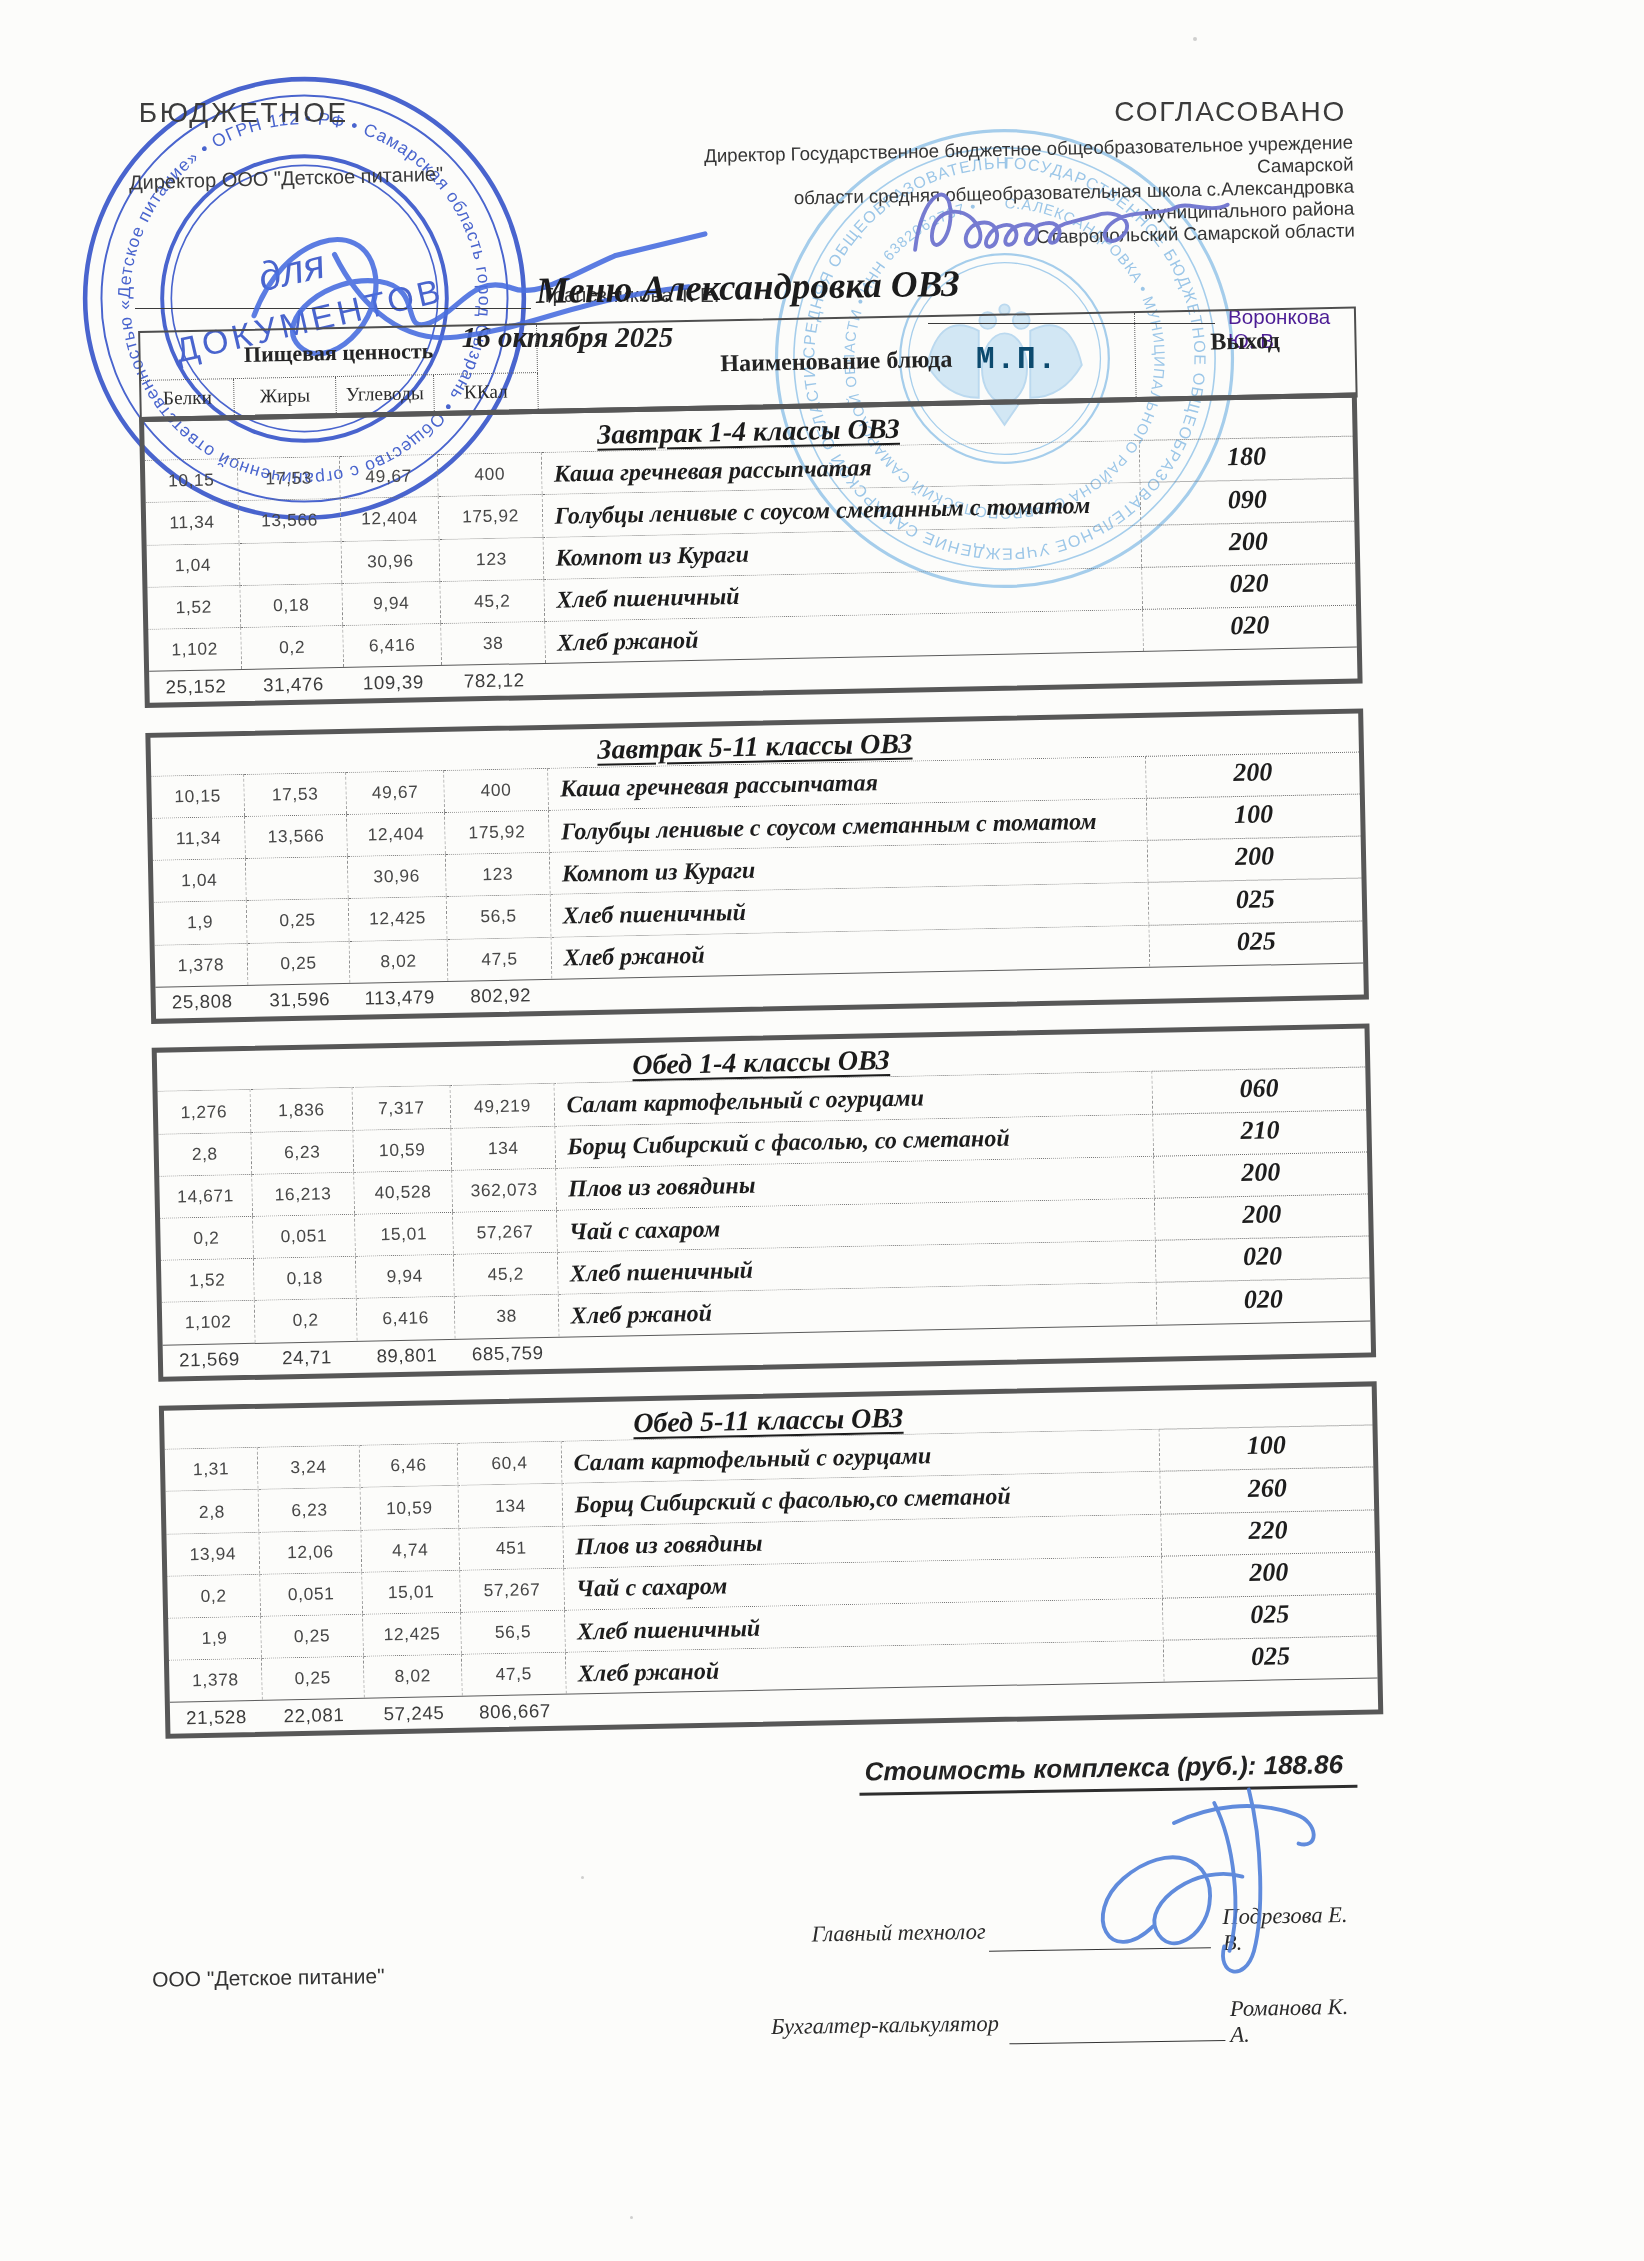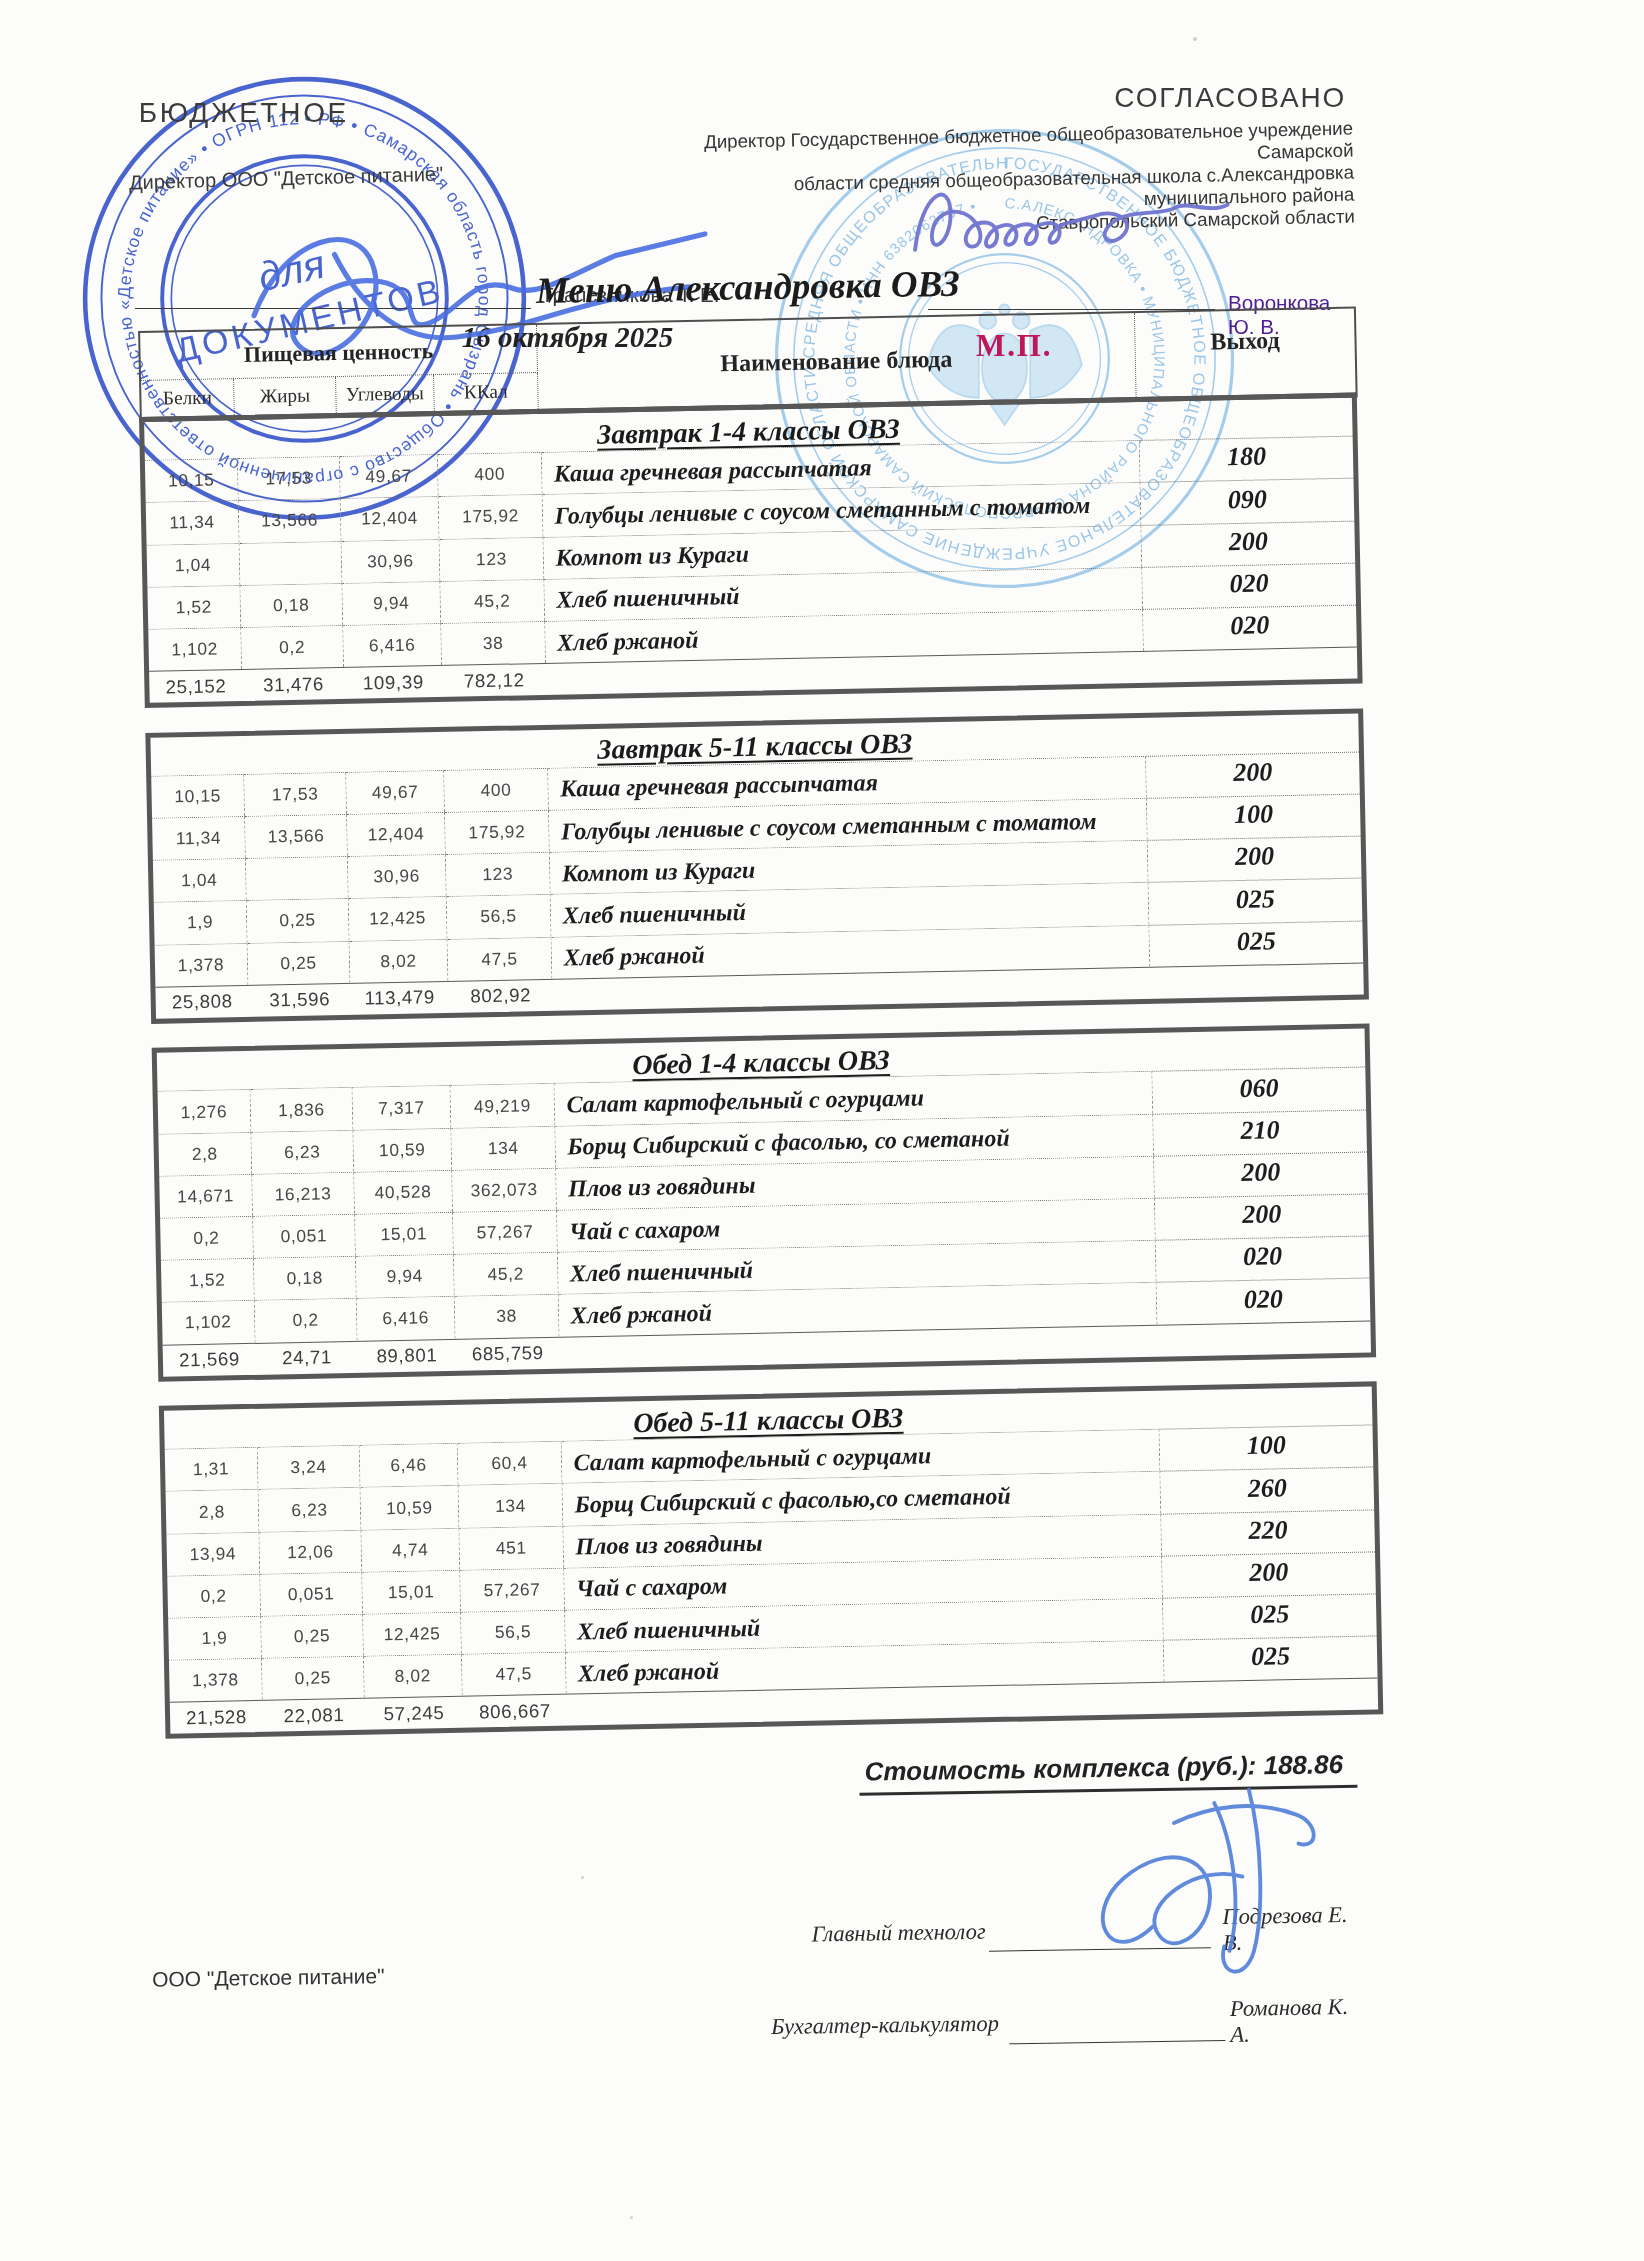--- a/index.html
+++ b/index.html
@@ -8,26 +8,26 @@
 
   
   .approve{position:absolute;left:129px;top:97px;width:618px;height:232px;}
   .approve-heading{position:absolute;left:9.7px;top:0;font-size:28px;letter-spacing:2.6px;color:#3b3b3b;}
   .approve-director{position:absolute;left:0;top:70px;font-size:20px;color:#3a3a3a;transform:rotate(-1.6deg);}
   .approve-line{position:absolute;left:6.4px;top:211px;width:396px;border-bottom:1.9px solid #3a3a3a;}
   .approve-signer{position:absolute;left:412px;top:186px;font-size:20.6px;color:#383838;}
   .approve-date{position:absolute;left:258px;top:224px;width:361px;text-align:center;
                 font-family:"Liberation Serif",serif;font-weight:bold;font-style:italic;font-size:29px;color:#222;}
 
-  .agree{position:absolute;left:651px;top:82px;width:703px;height:271px;}
+  .agree{position:absolute;left:651px;top:96px;width:703px;height:271px;}
   .agree-heading{position:absolute;right:7.7px;top:0;font-size:28px;letter-spacing:1.9px;color:#3b3b3b;}
   .agree-org{position:absolute;right:0;top:43px;width:703px;text-align:right;font-size:18.7px;line-height:1.18;color:#353535;transform:rotate(-1.2deg);}
   .agree-sigline{position:absolute;left:277px;top:227px;width:287px;border-bottom:1.9px solid #3a3a3a;}
   .agree-signer{position:absolute;left:577px;top:193px;font-size:20.6px;color:#4c1d95;margin-top:16px;}
-  .agree-mp{position:absolute;left:325px;top:246px;font-family:Liberation Serif, serif;font-weight:bold;font-size:31px;letter-spacing:1.9px;color:#be185d;}
+  .agree-mp{position:absolute;left:325px;top:246px;font-family:Liberation Mono, monospace;font-weight:bold;font-size:31px;letter-spacing:1.9px;color:#0c4a6e;}
 
   
   .stampL{position:absolute;left:76px;top:70px;width:457px;height:457px;opacity:.88;}
   .sigL{position:absolute;left:122px;top:177px;width:599px;height:213px;}
   .stampR{position:absolute;left:763px;top:117px;width:483px;height:483px;opacity:.82;}
   .sigR{position:absolute;left:899px;top:169px;width:348px;height:110px;}
   .sigF{position:absolute;left:902px;top:9.7px;width:367px;height:219px;}
 
   
   .doc-title{position:absolute;left:139px;top:276px;width:1218px;margin:0;text-align:center;

